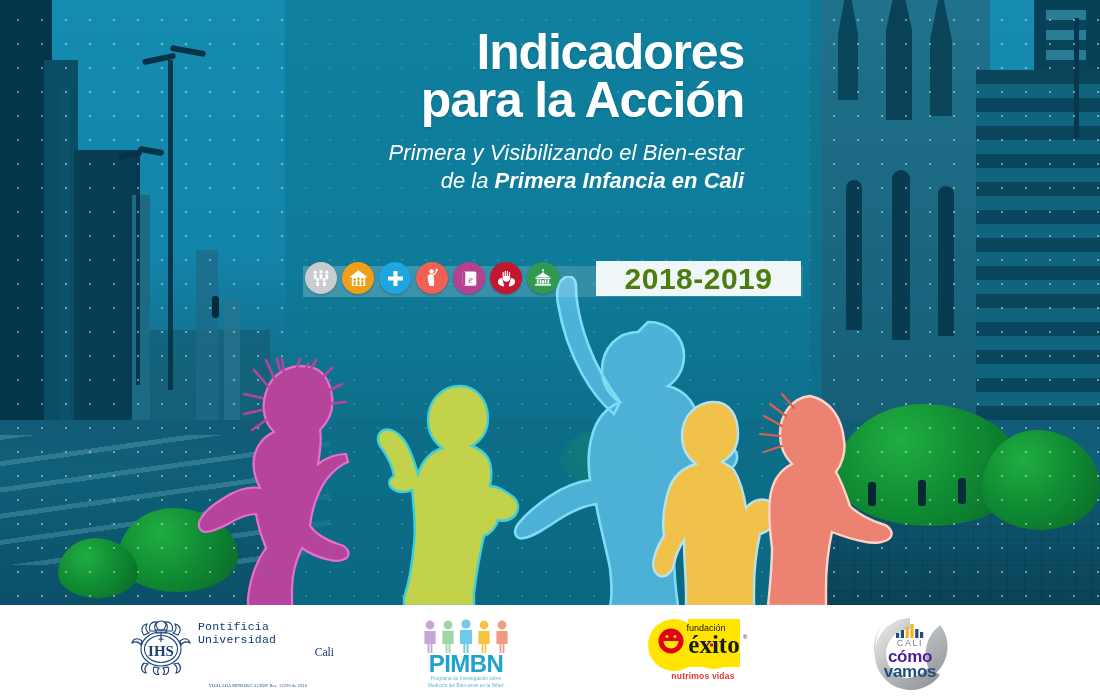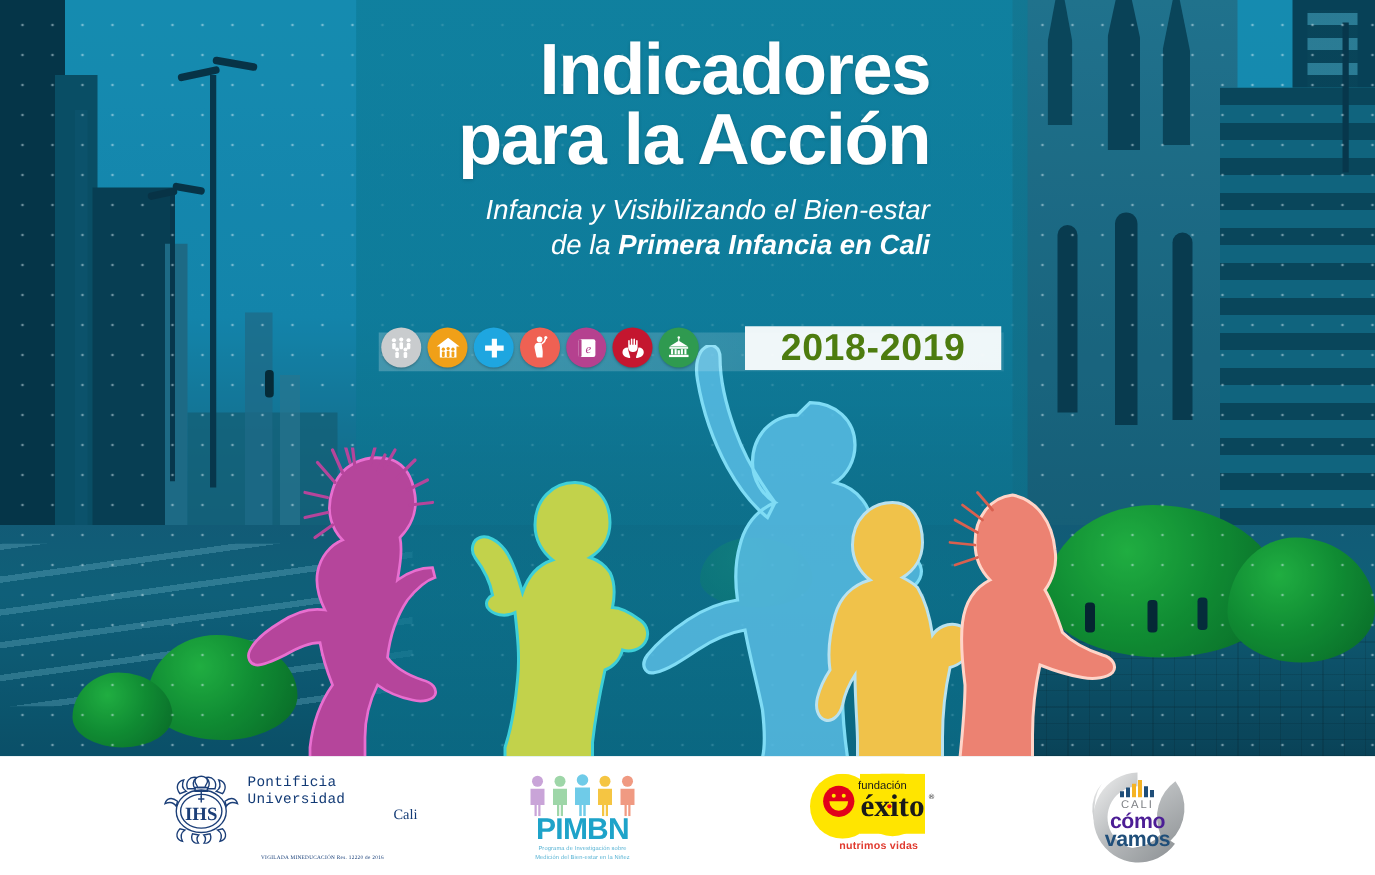--- a/index.html
+++ b/index.html
@@ -62,21 +62,21 @@
     background:rgba(10,118,146,.52);
   }
   .panel-inner {
     position:absolute; left:285px; top:0; width:537px; height:605px;
     background:linear-gradient(180deg, rgba(17,128,156,.30) 0%, rgba(13,110,137,.34) 100%);
   }
 
   
   .titleblock { position:absolute; left:285px; top:28px; width:537px; text-align:right; padding-right:78px; }
   .t-main {
-    color:#ffffff; font-weight:bold; font-size:58px; line-height:.96;
+    color:#ffffff; font-weight:bold; font-size:50px; line-height:.96;
     letter-spacing:-1.2px; text-shadow:0 1px 3px rgba(0,0,0,.18);
   }
   .t-main .l2 { display:block; }
   .t-sub1 {
     margin-top:15px; color:#ffffff; font-size:22px; font-style:italic;
     line-height:1.26; letter-spacing:.1px;
   }
   .t-sub2 { color:#ffffff; font-size:22px; font-style:italic; line-height:1.26; }
   .t-sub2 b { font-weight:bold; font-style:italic; }
 
@@ -297,21 +297,21 @@
             <path d="M42 18 L30 4"></path>
         </g>
       </svg>
     </div>
 
     <div class="titleblock">
       <div class="t-main">
         <span>Indicadores</span>
         <span class="l2">para la Acción</span>
       </div>
-      <div class="t-sub1">Infancia y Visibilizando el Bien-estar</div>
+      <div class="t-sub1">Primera y Visibilizando el Bien-estar</div>
       <div class="t-sub2"><span>de la </span><b>Primera Infancia en Cali</b></div>
     </div>
 
     <div class="striprow">
       <div class="stripbar"></div>
     </div>
 
     <div class="icons">
       <div class="ic" style="background:#c9ccce;">
         <svg width="20" height="20" viewBox="0 0 24 24" fill="#ffffff">

